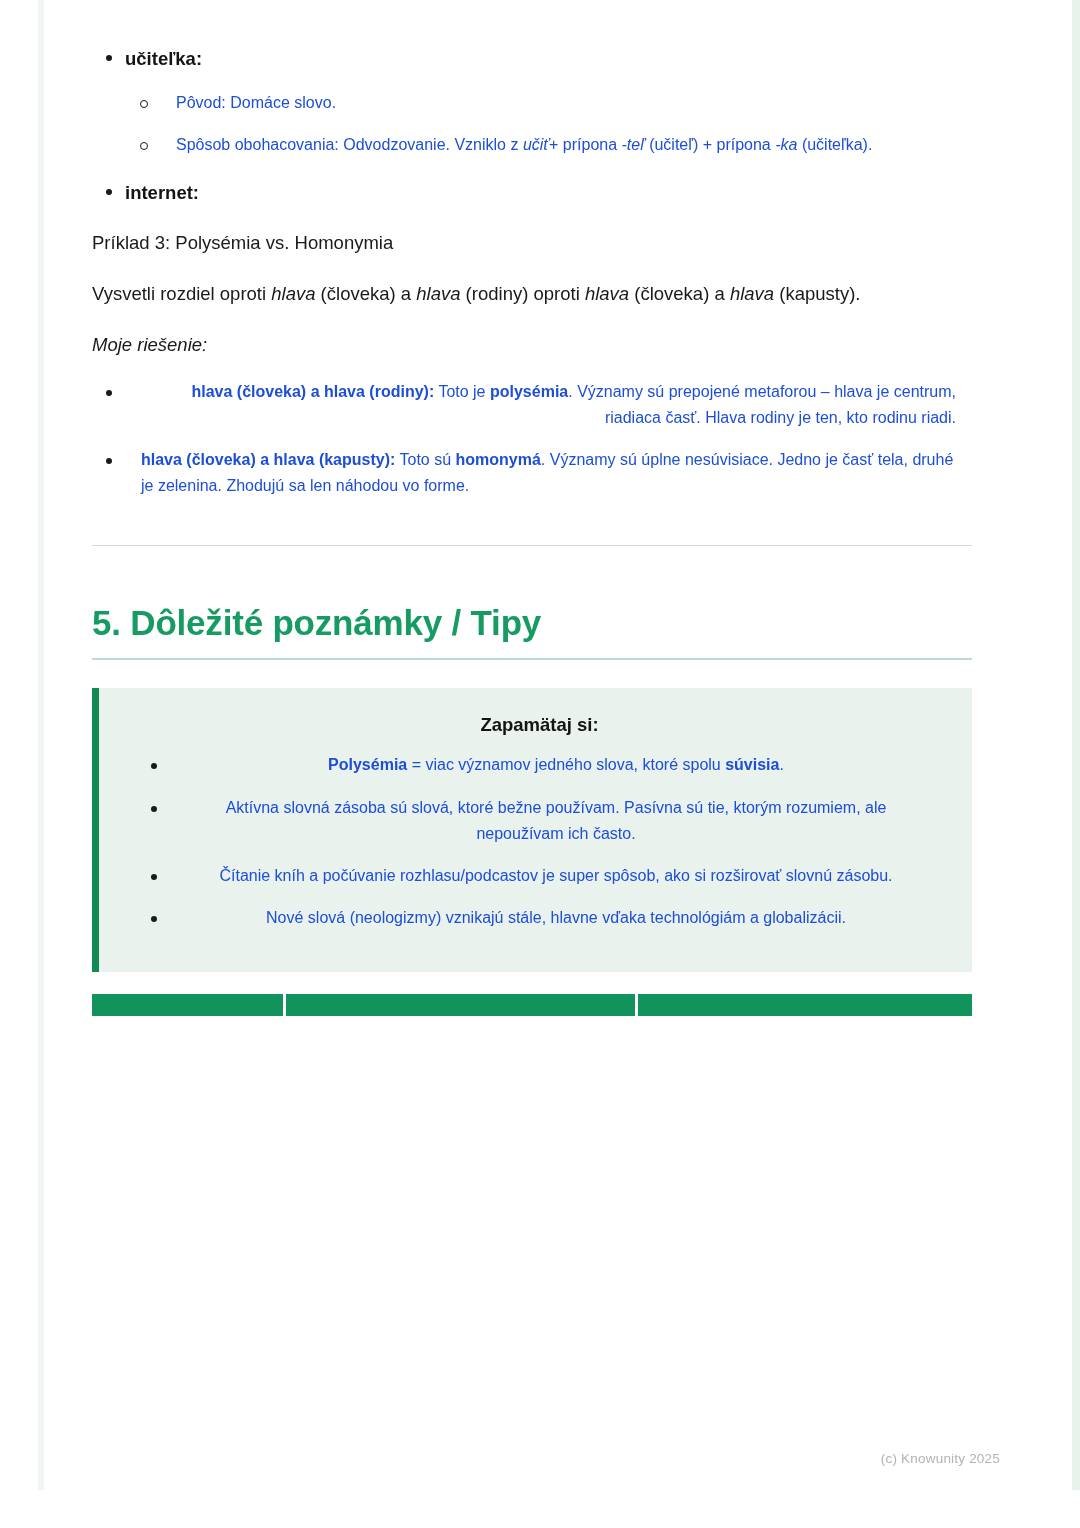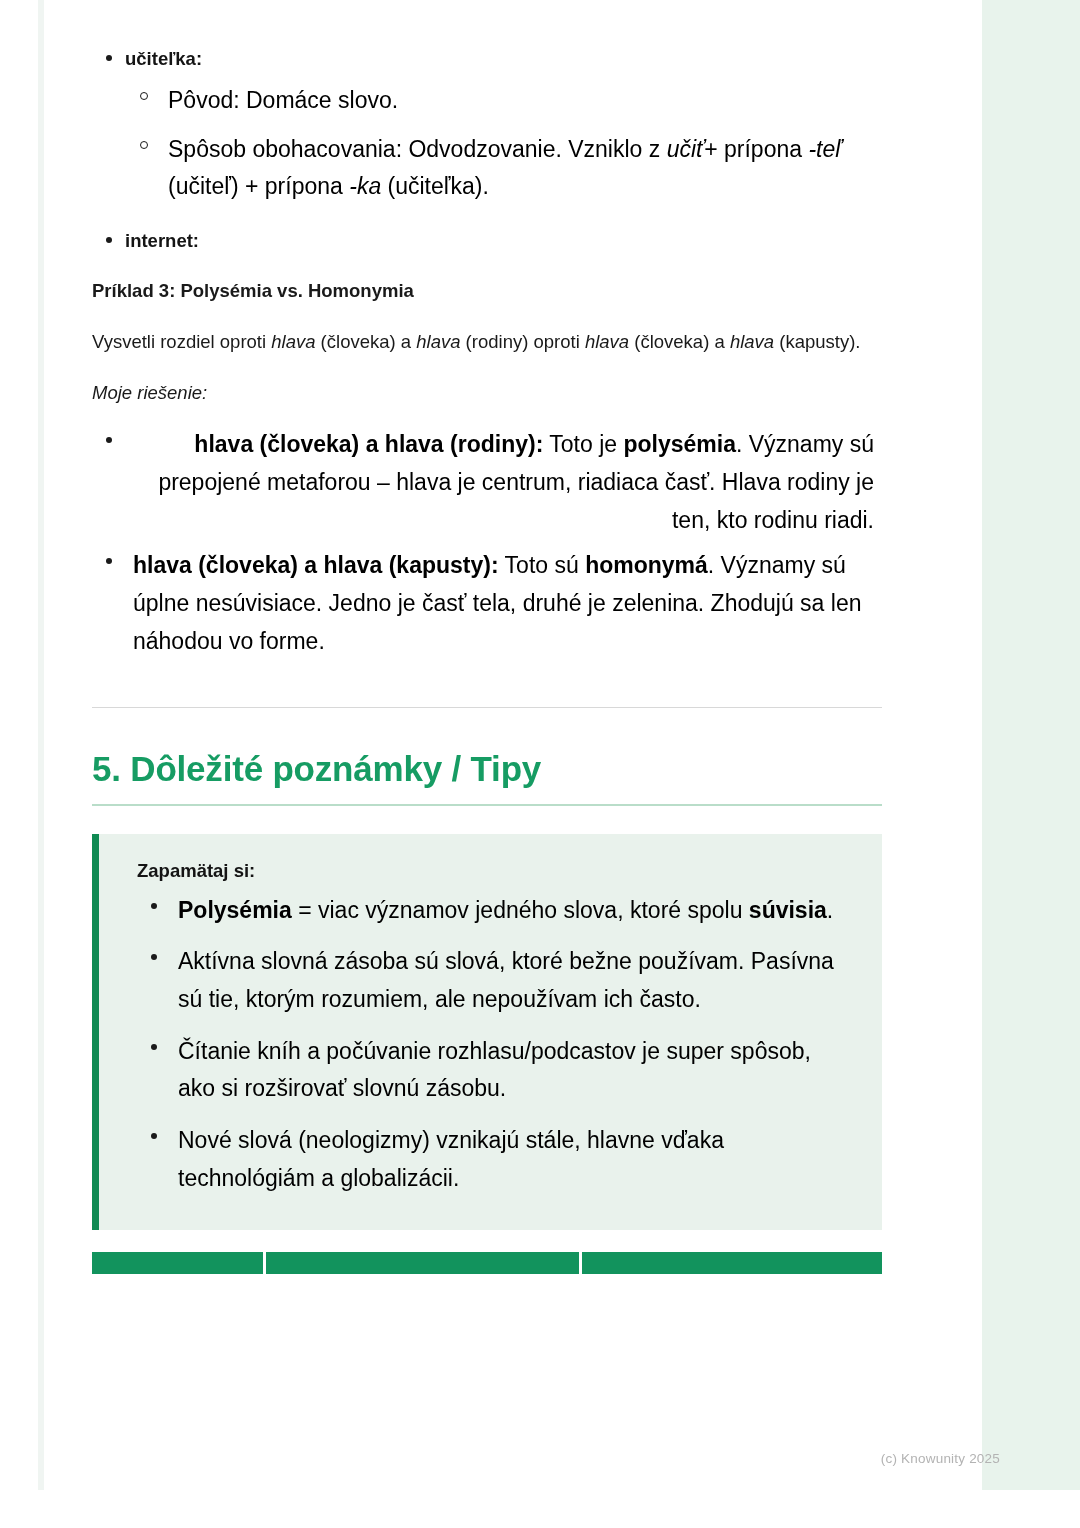--- a/index.html
+++ b/index.html
@@ -13,21 +13,21 @@
     background: #ffffff;
     font-family: "Liberation Sans", sans-serif;
     color: #1a1a1a;
     position: relative;
     overflow: hidden;
   }
   .page {
     position: absolute;
     left: 44px;
     top: 0;
-    width: 938px;
+    width: 1028px;
     height: 1490px;
     background: #ffffff;
     overflow: hidden;
   }
   .right-strip {
     position: absolute;
     left: 982px;
     top: 0;
     width: 98px;
     height: 1490px;
@@ -87,65 +87,66 @@
     background: transparent;
   }
   .lead {
     font-size: 18.5px;
     line-height: 1.62;
     font-weight: 700;
     color: #141414;
     margin: 0;
   }
   .txt {
-    font-size: 23px;
+    font-size: 16px;
     line-height: 1.64;
-    color: #000000;
-    margin: 8px;
+    color: #1d4ed8;
+    margin: 16px;
   }
   .gap-item { margin-bottom: 18px; text-align: right; }
 
   p.para {
     font-size: 18.5px;
     line-height: 1.66;
     margin: 20px 0 0 0;
     color: #1a1a1a;
   }
-  p.para.bold { font-weight: 700; }
+  p.para.bold { font-weight: 400; }
   p.para.italic { font-style: italic; }
   .it { font-style: italic; }
   .bd { font-weight: 700; }
 
   .divider {
     border: none;
     border-top: 1px solid #d8d8d8;
     margin: 46px 0 0 0;
     width: 100%;
   }
 
   h2.section {
     font-size: 35px;
     line-height: 1.2;
     color: #169c63;
     font-weight: 700;
-    margin: 40px 0 0 0;
+    margin: 56px 0 0 0;
     letter-spacing: -0.2px;
   }
   .section-rule {
     border: none;
     border-top: 2px solid #b9ddc9;
     margin: 14px 0 0 0;
     width: 100%;
   }
 
   .callout {
     margin-top: 28px;
     background: #e9f2ec;
     border-left: 7px solid #0f8a52;
     padding: 26px 30px 24px 38px;
+    text-align: center;
   }
   .callout-title {
     font-size: 18.5px;
     font-weight: 700;
     margin: 0 0 10px 0;
     color: #141414;
   }
   .callout ul.bullets > li { margin-bottom: 14px; }
   .callout ul.bullets > li:last-child { margin-bottom: 0; }
   .callout ul.bullets > li::before { top: 11px; left: 14px; }

